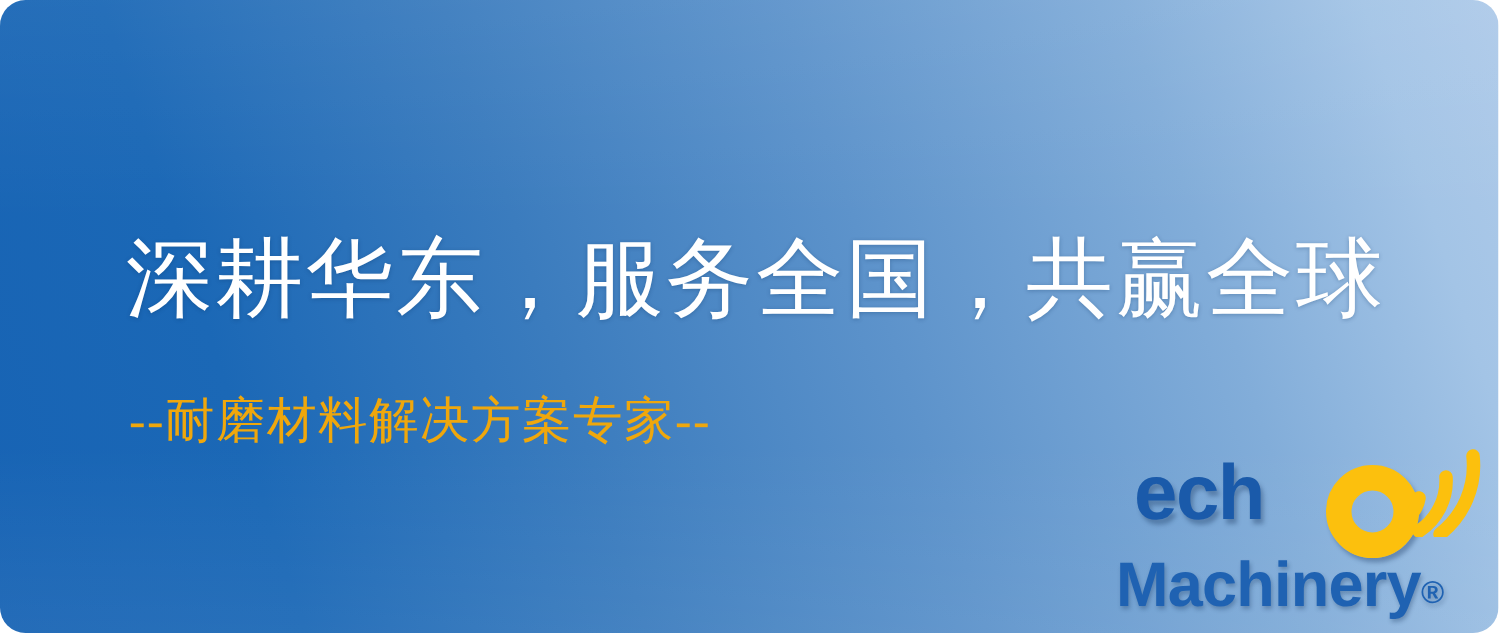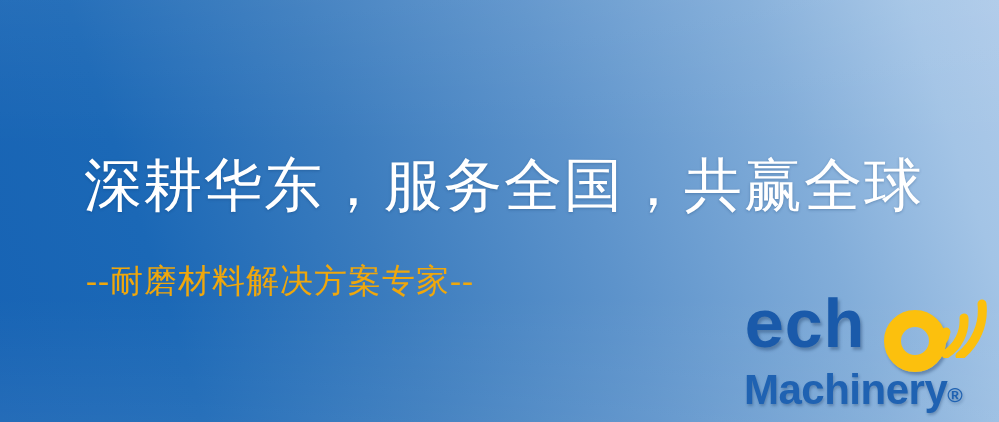--- a/index.html
+++ b/index.html
@@ -19,20 +19,21 @@
     
     background:
       linear-gradient(72deg,
         #1763b4 0%,
         #1b68b6 18%,
         #3b7cbe 38%,
         #5d93cb 58%,
         #82add9 78%,
         #a3c4e6 92%,
         #aecae9 100%);
+    border-radius: 17px;
   }
 
   
   .banner-wash {
     position: absolute;
     inset: 0;
     background: linear-gradient(180deg,
         rgba(255,255,255,0.05) 0%,
         rgba(255,255,255,0.00) 35%,
         rgba(255,255,255,0.00) 70%,
@@ -77,25 +78,25 @@
   .logo-wordmark {
     position: absolute;
     left: 0;
     top: 0;
     width: 255px;
     height: 80px;
   }
 
   .logo-echo-text {
     position: absolute;
-    left: 0;
+    left: 12px;
     top: -6px;
-    font-family: Liberation Mono, monospace;
+    font-family: Liberation Sans, sans-serif;
     font-weight: bold;
-    font-size: 68px;
+    font-size: 52px;
     line-height: 78px;
     color: #1a5aaa;
     letter-spacing: -1px;
     text-shadow: 2px 3px 3px rgba(20, 50, 90, 0.35);
   }
   
   .logo-echo-text .o-hidden { visibility: hidden; }
 
   .logo-o {
     position: absolute;

